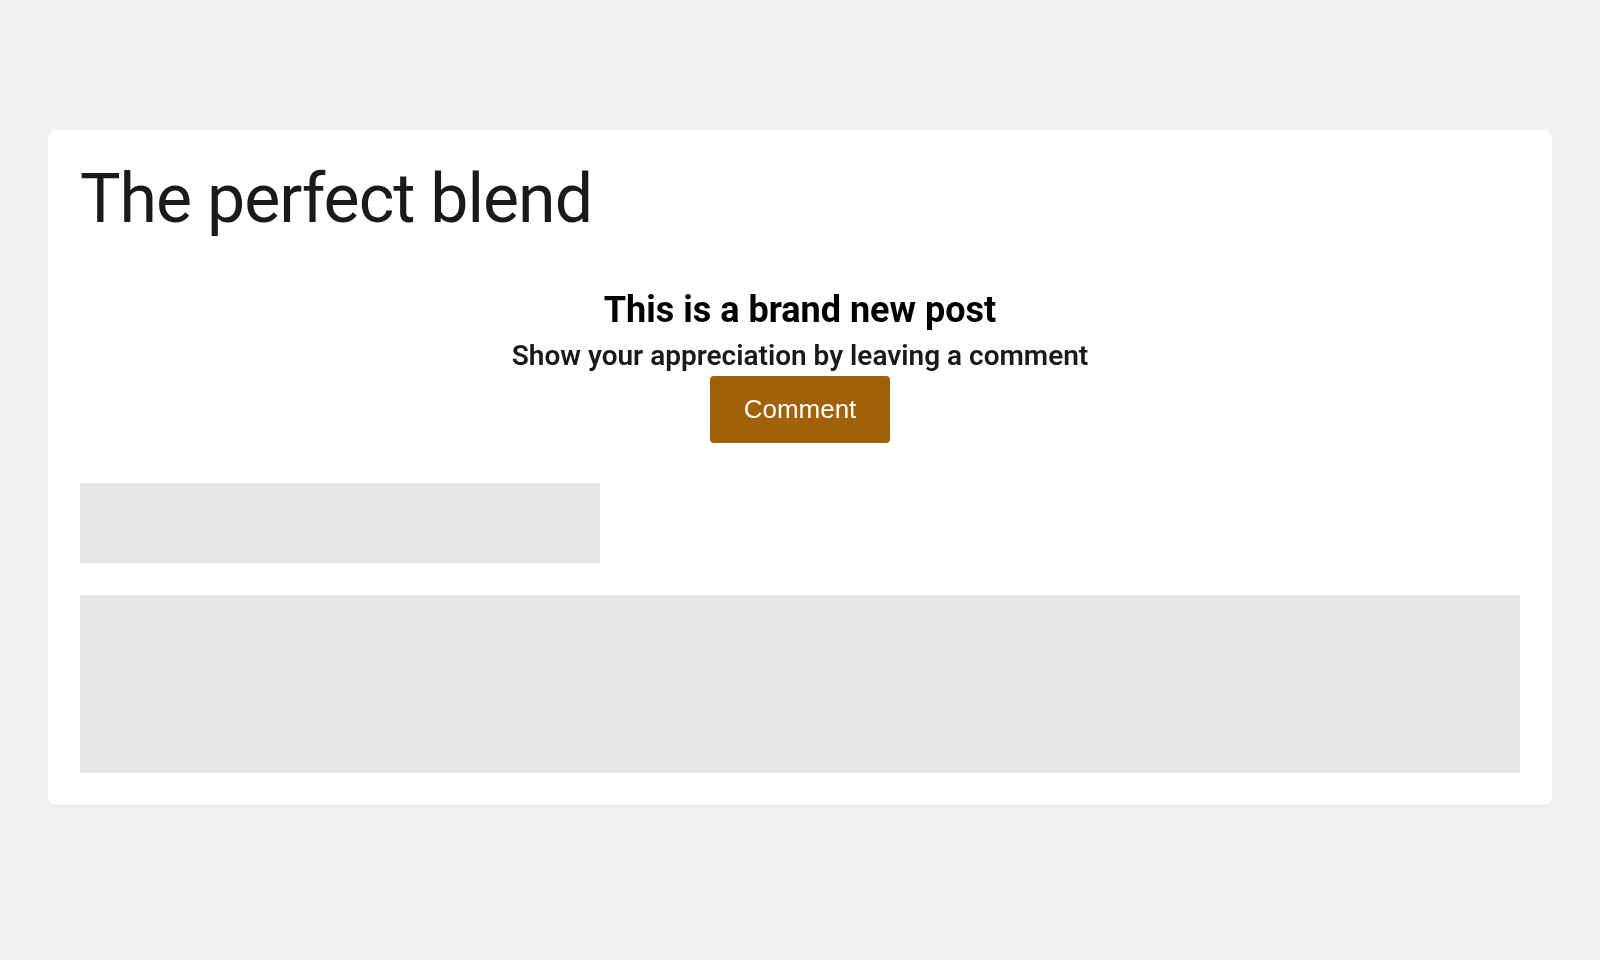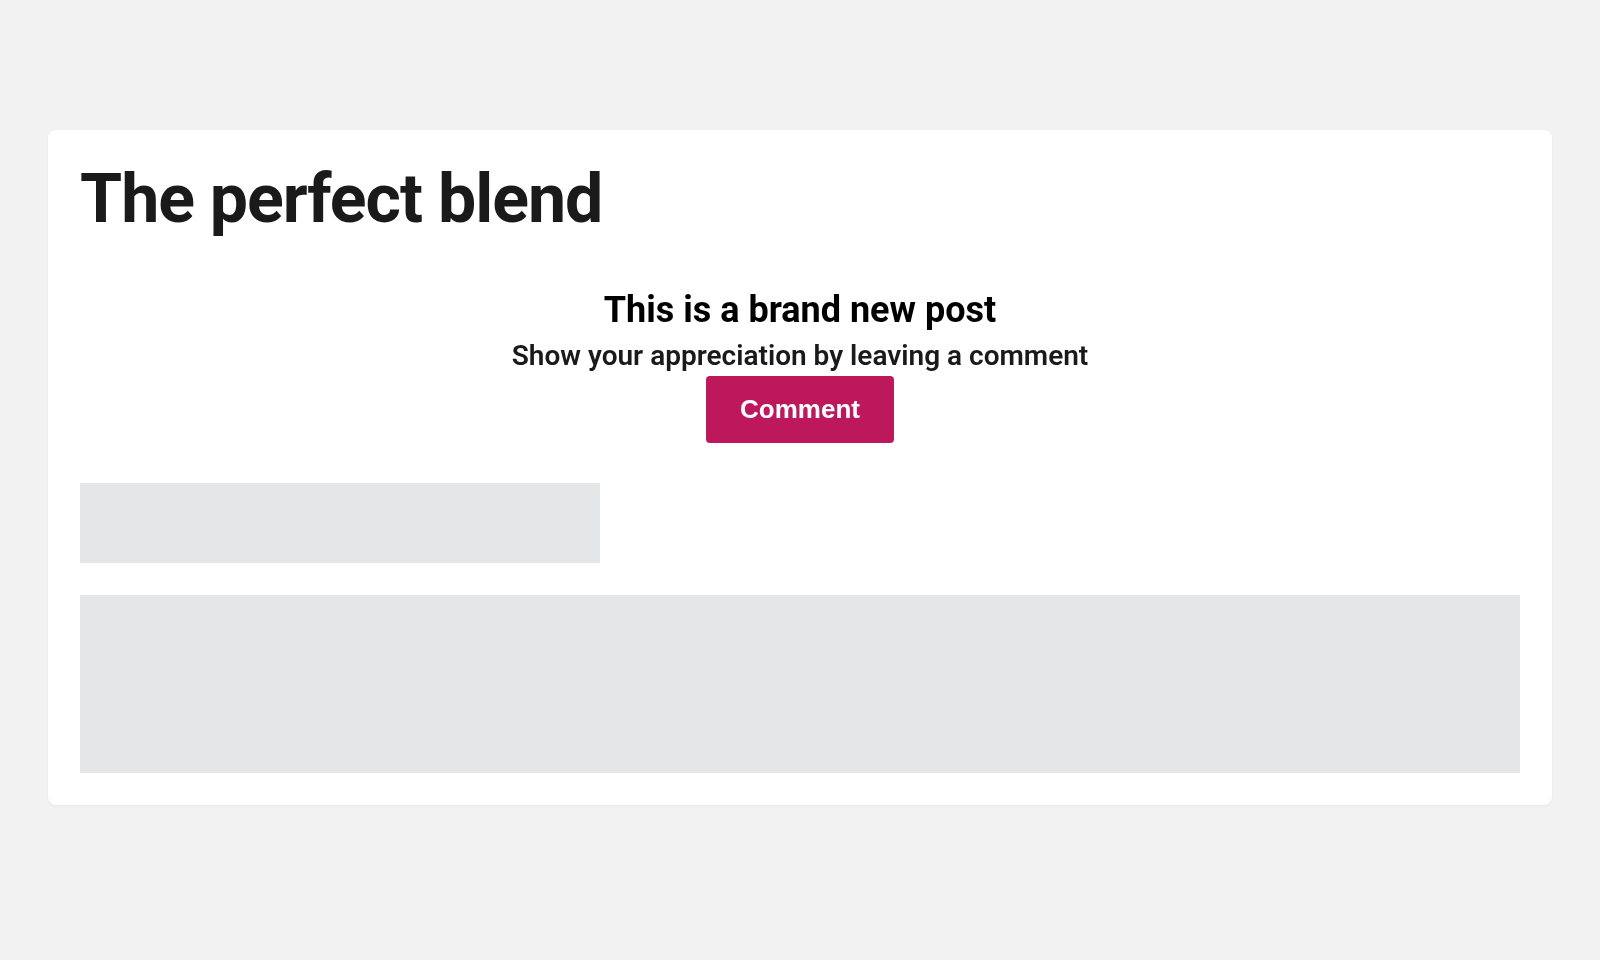--- a/index.html
+++ b/index.html
@@ -15,21 +15,21 @@
       padding: 130px 48px 48px 48px;
     }
     .card {
       background-color: #ffffff;
       border-radius: 8px;
       padding: 32px;
       box-shadow: 0 1px 3px rgba(0,0,0,0.05);
     }
     .page-title {
       font-size: 68px;
-      font-weight: 700;
+      font-weight: 400;
       color: #1a1a1a;
       letter-spacing: -1px;
       line-height: 1.1;
       margin-bottom: 52px;
     }
     .empty-state {
       text-align: center;
       margin-bottom: 40px;
     }
     .empty-heading {
@@ -45,24 +45,24 @@
       margin-bottom: 4px;
     }
     .empty-desc {
       font-size: 28px;
       font-weight: 400;
       color: #1a1a1a;
       margin-bottom: 28px;
     }
     .comment-button {
       display: inline-block;
-      background-color: #be185d;
+      background-color: #a16207;
       color: #ffffff;
       font-size: 26px;
-      font-weight: 700;
+      font-weight: 400;
       padding: 18px 34px;
       border: none;
       border-radius: 4px;
       cursor: pointer;
     }
     .placeholder-bar {
       background-color: #e4e6e8;
       height: 80px;
       width: 520px;
       margin-bottom: 32px;

